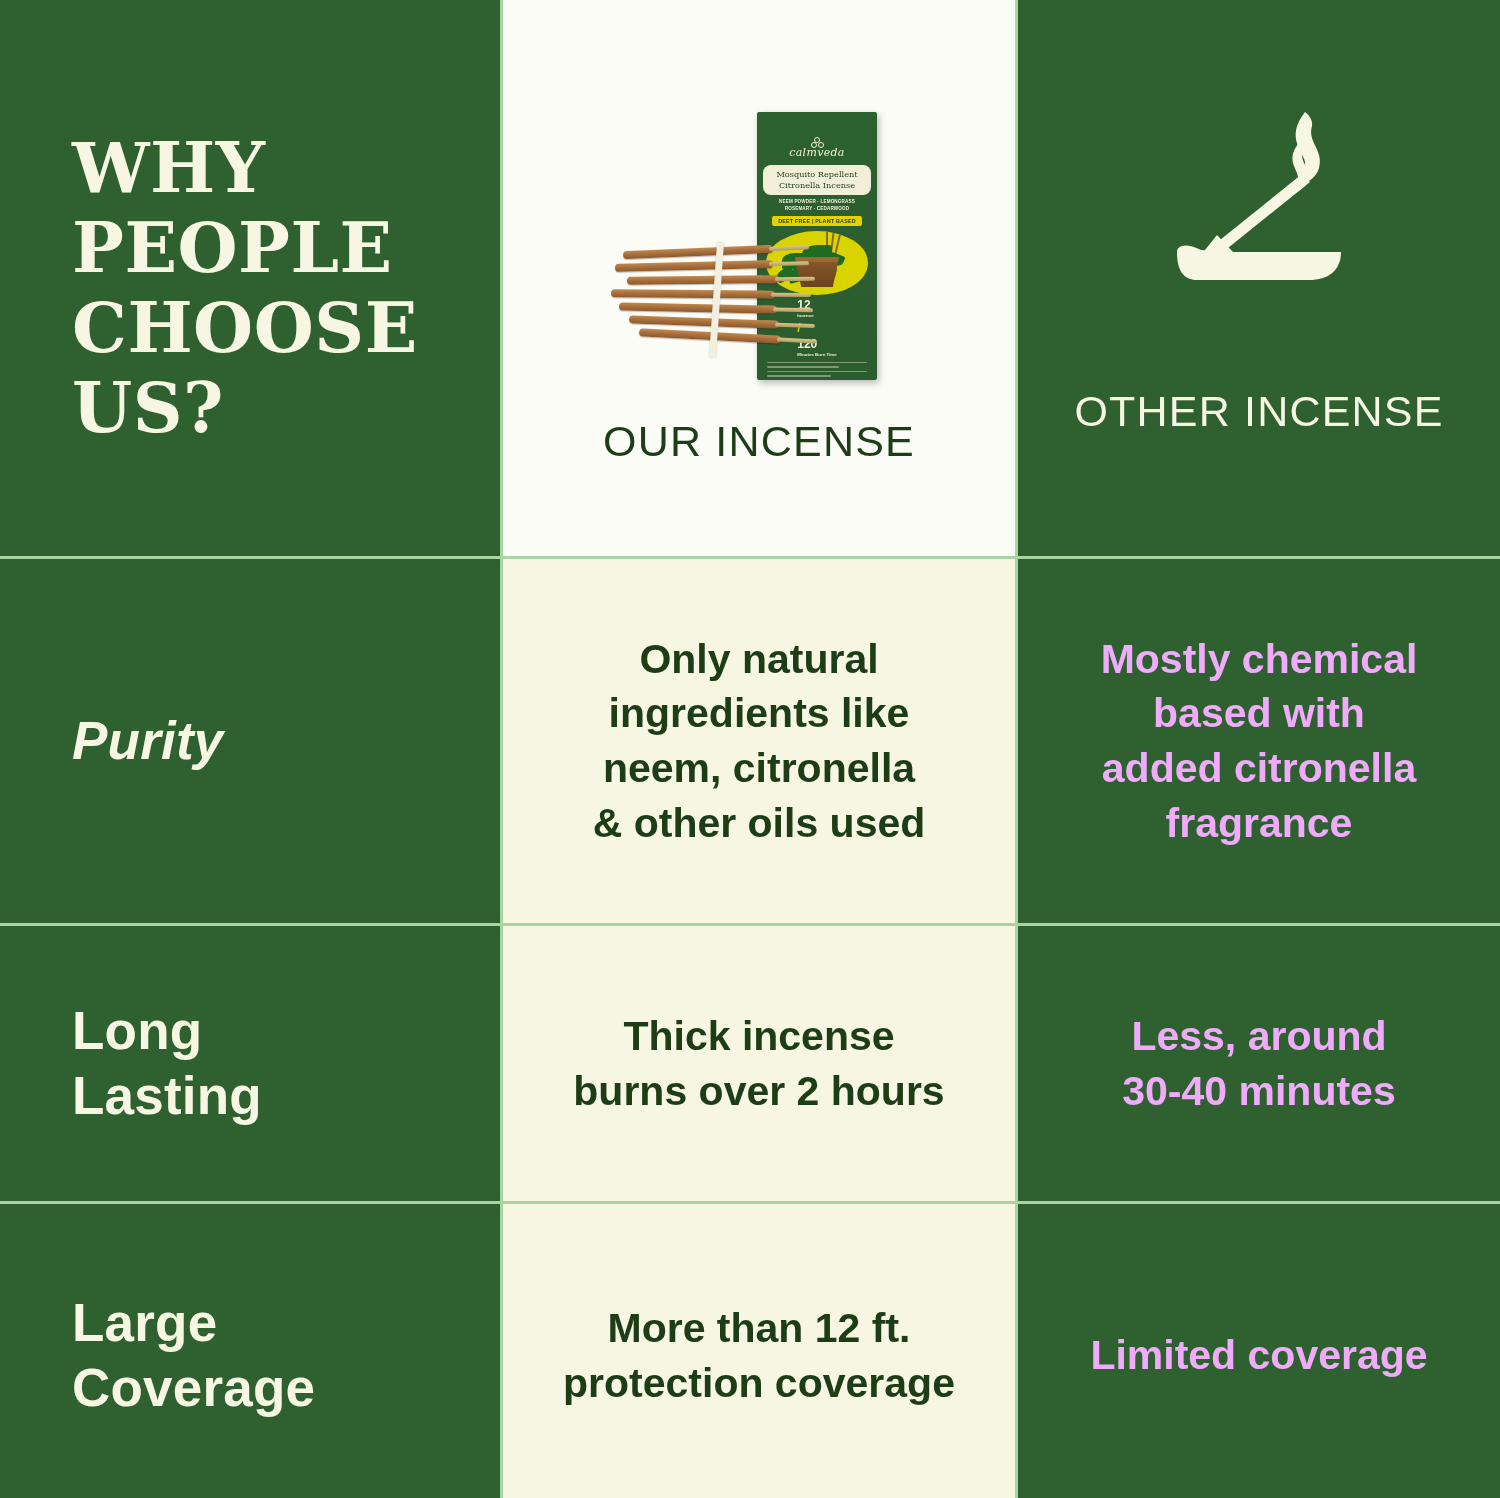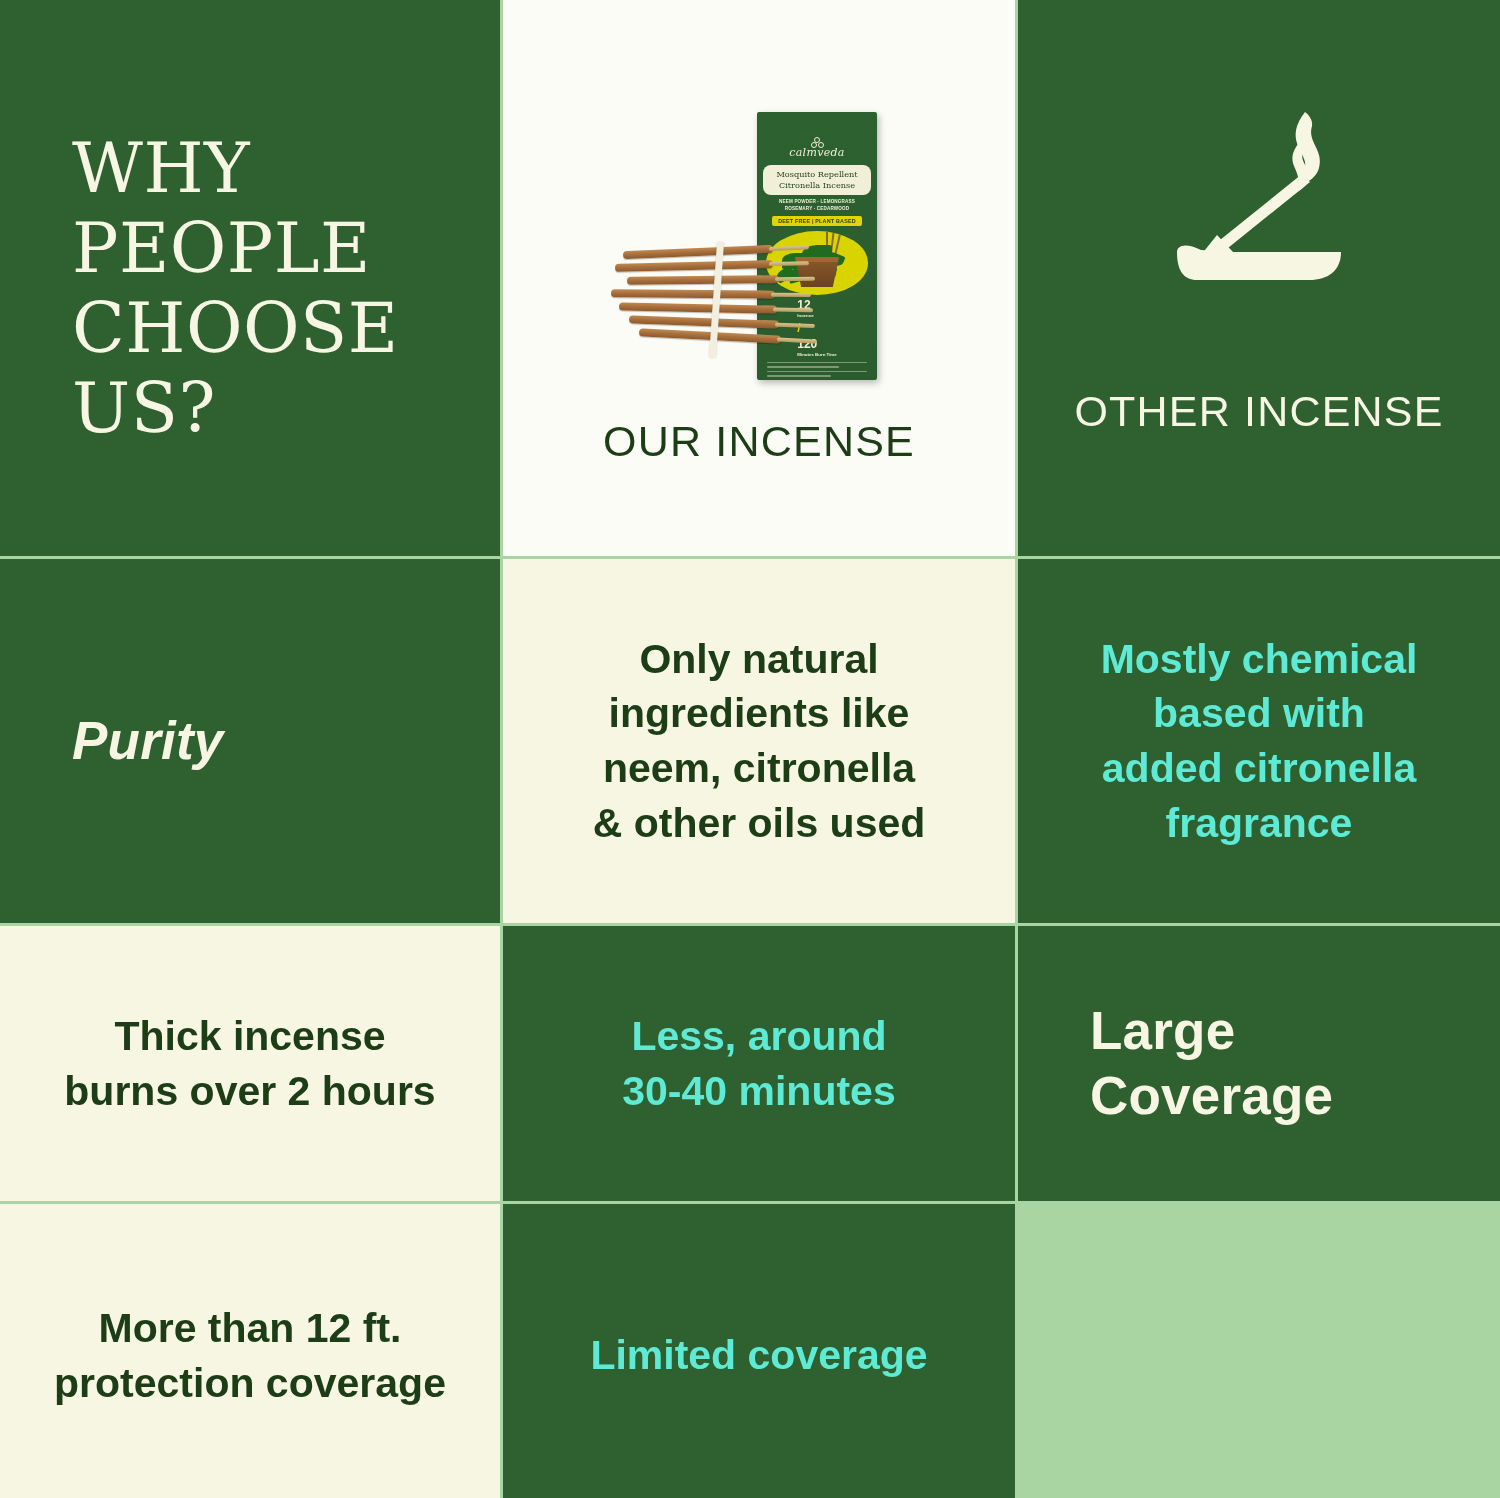--- a/index.html
+++ b/index.html
@@ -46,21 +46,21 @@
   .white  { background:#fcfcf7; }
 
   
   .title-cell {
     align-items:flex-start;
     justify-content:flex-start;
     padding:128px 0 0 72px;
   }
   .title {
     font-family:"DejaVu Serif", serif;
-    font-weight:400;
+    font-weight:700;
     font-size:69px;
     line-height:1.16;
     letter-spacing:0.5px;
     color:#f7f6e2;
     text-align:left;
     text-transform:uppercase;
   }
 
   
   .head-mid {
@@ -258,21 +258,21 @@
     letter-spacing:0.2px;
   }
 
   
   .body-text {
     font-size:41px;
     line-height:1.33;
     font-weight:700;
   }
   .body-text.dark  { color:#1d3d17; }
-  .body-text.light { color:#5eead4; }
+  .body-text.light { color:#f0abfc; }
 </style>
 </head>
 <body>
 
 <div class="table">
 
   <div class="vline v1"></div>
   <div class="vline v2"></div>
 
   <div class="cell green title-cell">
@@ -382,20 +382,24 @@
 neem, citronella
 &amp; other oils used</div>
   </div>
   <div class="cell green">
     <div class="body-text light" style="white-space:pre-line;">Mostly chemical
 based with
 added citronella
 fragrance</div>
   </div>
 
+  <div class="cell green row-label-cell">
+    <div class="row-label" style="white-space:pre-line;">Long
+Lasting</div>
+  </div>
   <div class="cell cream">
     <div class="body-text dark" style="white-space:pre-line;">Thick incense
 burns over 2 hours</div>
   </div>
   <div class="cell green">
     <div class="body-text light" style="white-space:pre-line;">Less, around
 30-40 minutes</div>
   </div>
 
   <div class="cell green row-label-cell">

